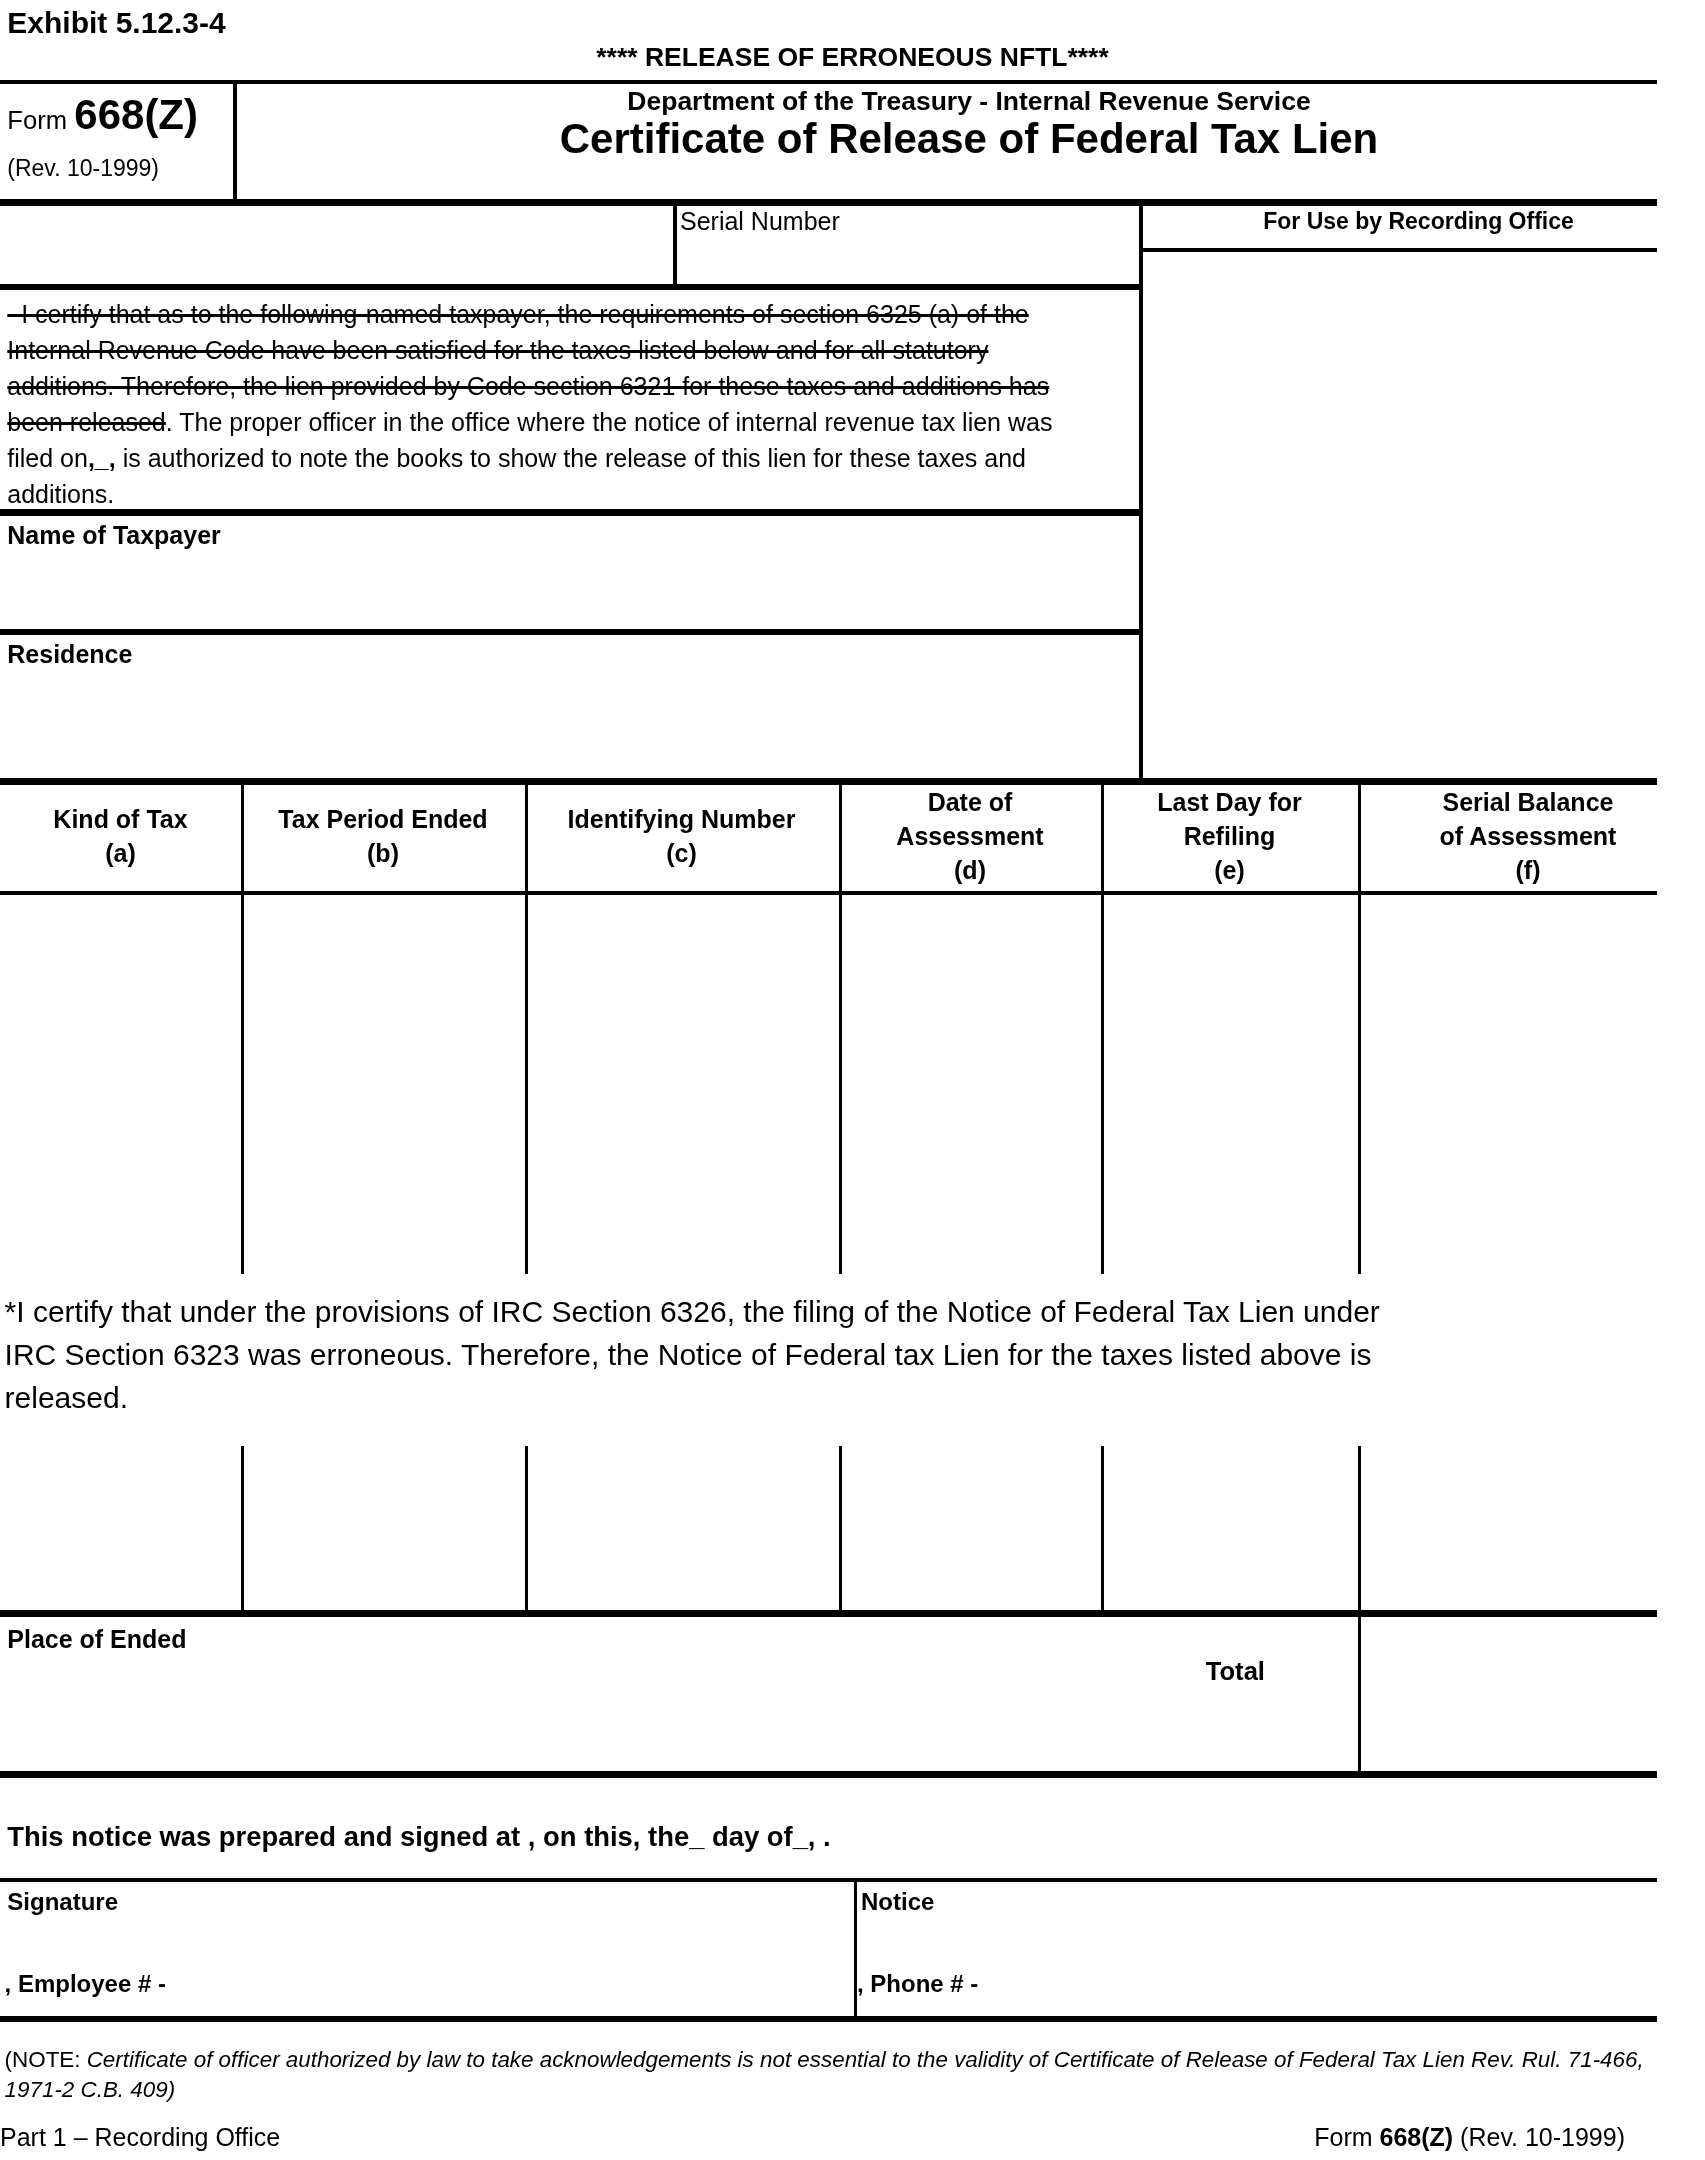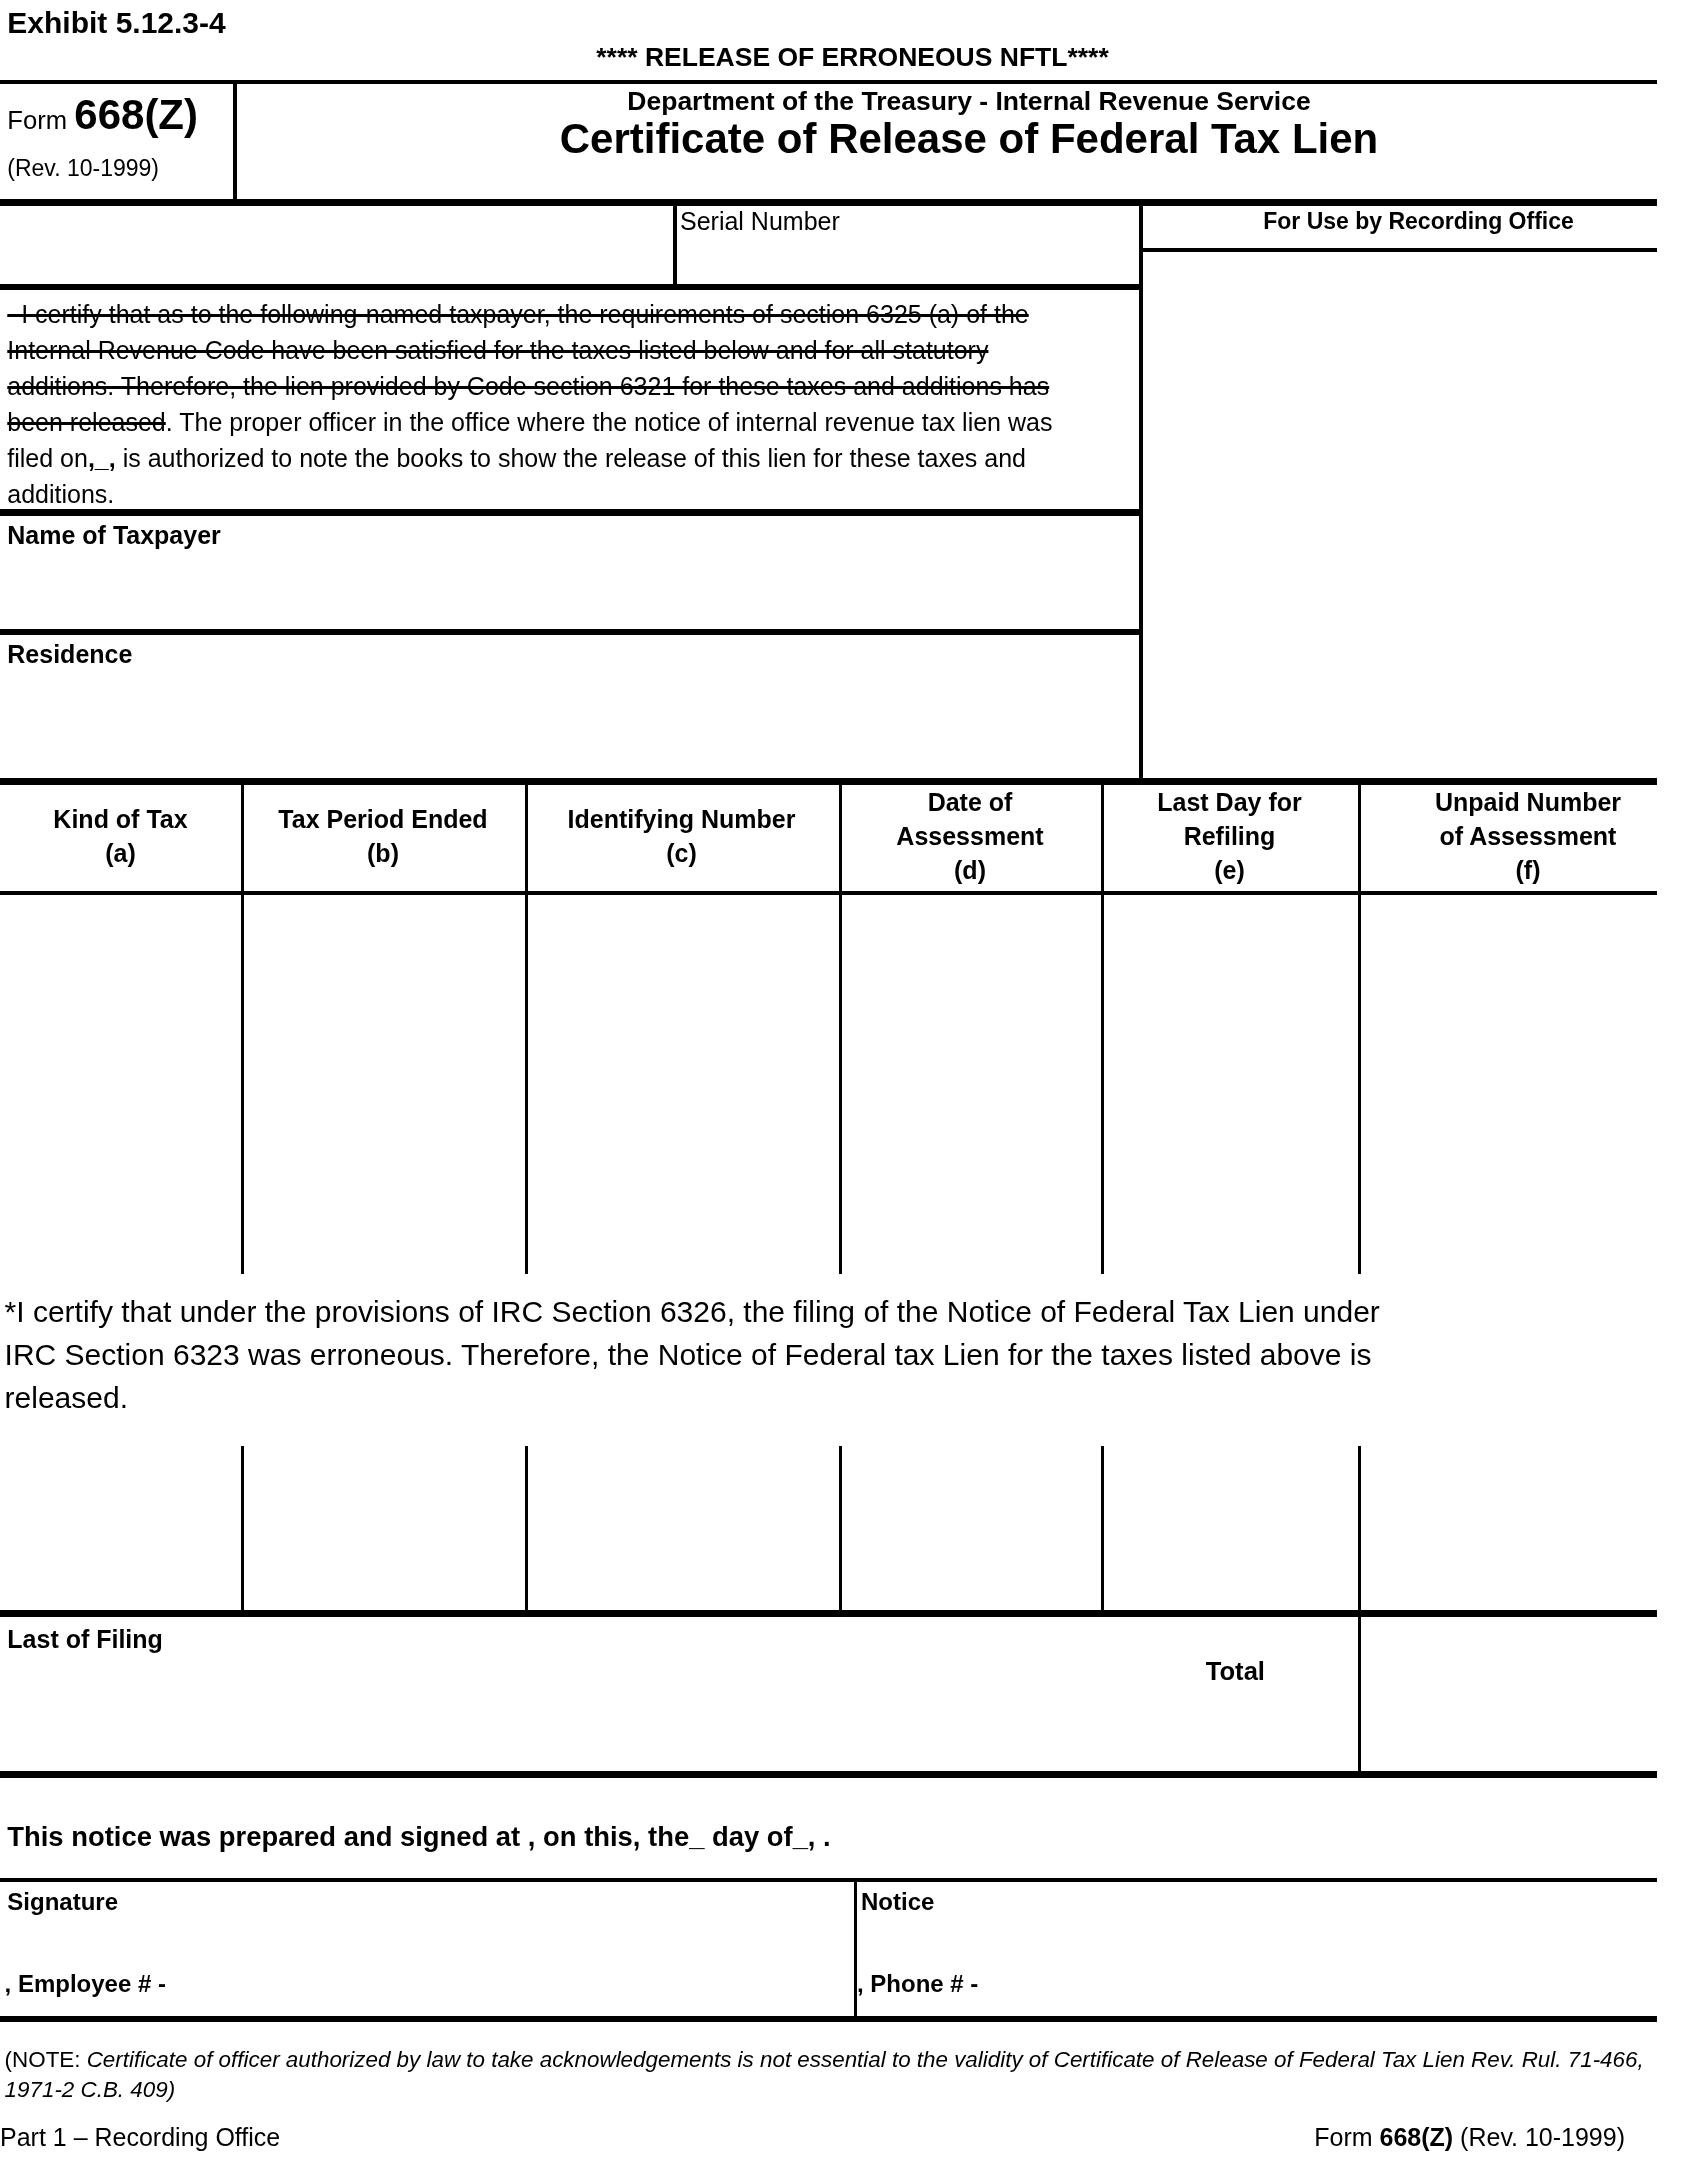--- a/index.html
+++ b/index.html
@@ -102,32 +102,32 @@
   <div class="thcell" style="left:241px;width:284px">Tax Period Ended
 (b)</div>
   <div class="thcell" style="left:525px;width:313px">Identifying Number
 (c)</div>
   <div class="thcell" style="left:839px;width:262px">Date of
 Assessment
 (d)</div>
   <div class="thcell" style="left:1101px;width:257px">Last Day for
 Refiling
 (e)</div>
-  <div class="thcell" style="left:1358px;width:340px">Unpaid Number
+  <div class="thcell" style="left:1358px;width:340px">Serial Balance
 of Assessment
 (f)</div>
   <div class="abs" style="left:0;top:895px;width:1705px;height:379px"></div>
 
   <div class="para para2">*I certify that under the provisions of IRC Section 6326, the filing of the Notice of Federal Tax Lien under
 IRC Section 6323 was erroneous. Therefore, the Notice of Federal tax Lien for the taxes listed above is
 released.</div>
 
   <div class="abs" style="left:0;top:1446px;width:1705px;height:164px"></div>
 
-  <div class="txt fieldlabel" style="left:7.3px;top:1625px">Last of Filing</div>
+  <div class="txt fieldlabel" style="left:7.3px;top:1625px">Place of Ended</div>
   <div class="txt total">Total</div>
   <div class="abs" style="left:1361px;top:1617px;width:334px;height:154px"></div>
 
   <div class="txt noticeline">This notice was prepared and signed at , on this, the_ day of_,  .</div>
 
   <div class="txt sigl" style="left:7.3px;top:1888px">Signature</div>
   <div class="txt sigl" style="left:861px;top:1888px">Notice</div>
   <div class="txt sigl" style="left:4.6px;top:1970px">,  Employee # -</div>
   <div class="txt sigl" style="left:857px;top:1970px">,  Phone # -</div>
 

